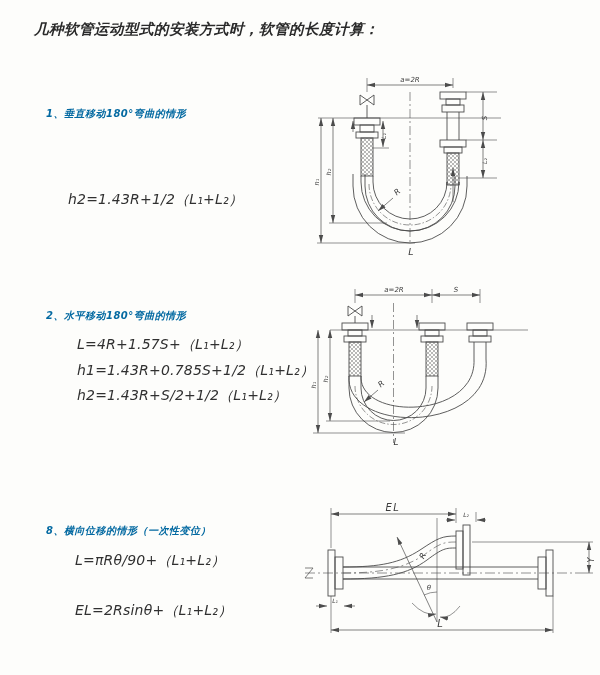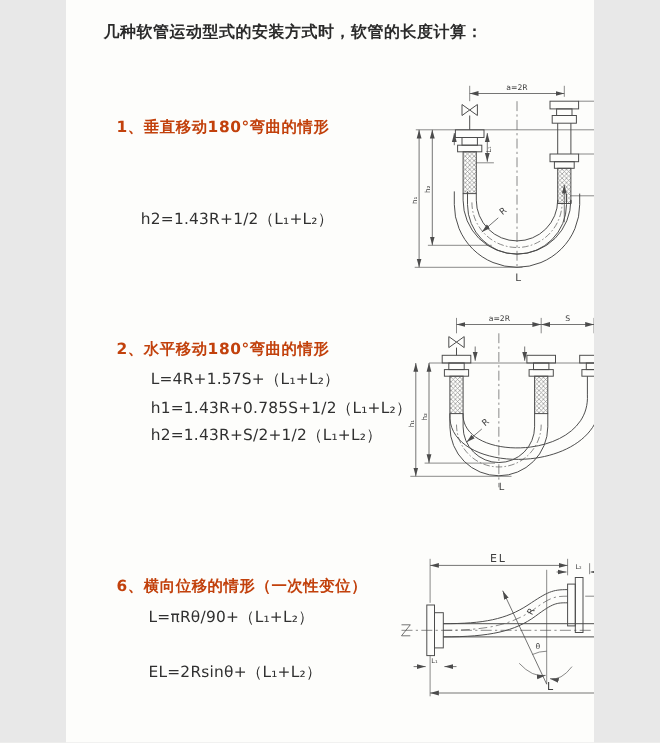--- a/index.html
+++ b/index.html
@@ -1,27 +1,28 @@
 <!DOCTYPE html>
 <html><head>
 <meta charset="utf-8">
 <style>
   html,body{margin:0;padding:0;background:#e8e8e8;}
   .page{
-    position:relative;width:480px;height:675px;margin:0 auto;
+    position:relative;width:600px;height:675px;margin:0 auto;
     background:#fdfdfb;overflow:hidden;
     font-family:"DejaVu Sans","Liberation Sans",sans-serif;
     color:#2e2e2e;
+    font-style:italic;
   }
   .doc-title{
     position:absolute;left:34px;top:20px;
     font-size:14.5px;font-weight:600;letter-spacing:0.5px;color:#2a2a2a;
   }
   .sec-heading{
-    position:absolute;font-size:14px;font-weight:600;letter-spacing:0.5px;color:#c2410c;
+    position:absolute;font-size:10px;font-weight:600;letter-spacing:0.5px;color:#0369a1;
   }
   .formula{
     position:absolute;font-size:14px;font-weight:500;color:#303030;letter-spacing:0.2px;
   }
   svg.diagram{position:absolute;}
   svg text{fill:#3d3d3d;font-family:"DejaVu Sans",sans-serif;stroke:none;}
 </style>
 </head>
 <body>
 
@@ -30,21 +31,21 @@
   <div class="doc-title">几种软管运动型式的安装方式时，软管的长度计算：</div>
 
   <div class="sec-heading" style="left:46px;top:107px;">1、垂直移动180°弯曲的情形</div>
   <div class="formula" style="left:68px;top:191px;">h2=1.43R+1/2（L₁+L₂）</div>
 
   <div class="sec-heading" style="left:46px;top:309px;">2、水平移动180°弯曲的情形</div>
   <div class="formula" style="left:77px;top:336px;">L=4R+1.57S+（L₁+L₂）</div>
   <div class="formula" style="left:77px;top:362px;">h1=1.43R+0.785S+1/2（L₁+L₂）</div>
   <div class="formula" style="left:77px;top:387px;">h2=1.43R+S/2+1/2（L₁+L₂）</div>
 
-  <div class="sec-heading" style="left:46px;top:524px;">6、横向位移的情形（一次性变位）</div>
+  <div class="sec-heading" style="left:46px;top:524px;">8、横向位移的情形（一次性变位）</div>
   <div class="formula" style="left:75px;top:552px;">L=πRθ/90+（L₁+L₂）</div>
   <div class="formula" style="left:75px;top:602px;">EL=2Rsinθ+（L₁+L₂）</div>
 
   <svg class="diagram" style="left:315px;top:70px;" width="285" height="192" viewBox="0 0 285 192">
     <defs>
       <marker id="a1" markerWidth="9" markerHeight="7" refX="8" refY="3" orient="auto-start-reverse" markerUnits="userSpaceOnUse">
         <path d="M0,0.8 L8,3 L0,5.2 Z" fill="#4c4c4c"></path>
       </marker>
       <pattern id="hp1" width="4" height="4" patternUnits="userSpaceOnUse">
         <path d="M0,4 L4,0 M0,0 L4,4" stroke="#8a8a8a" stroke-width="0.6"></path>

